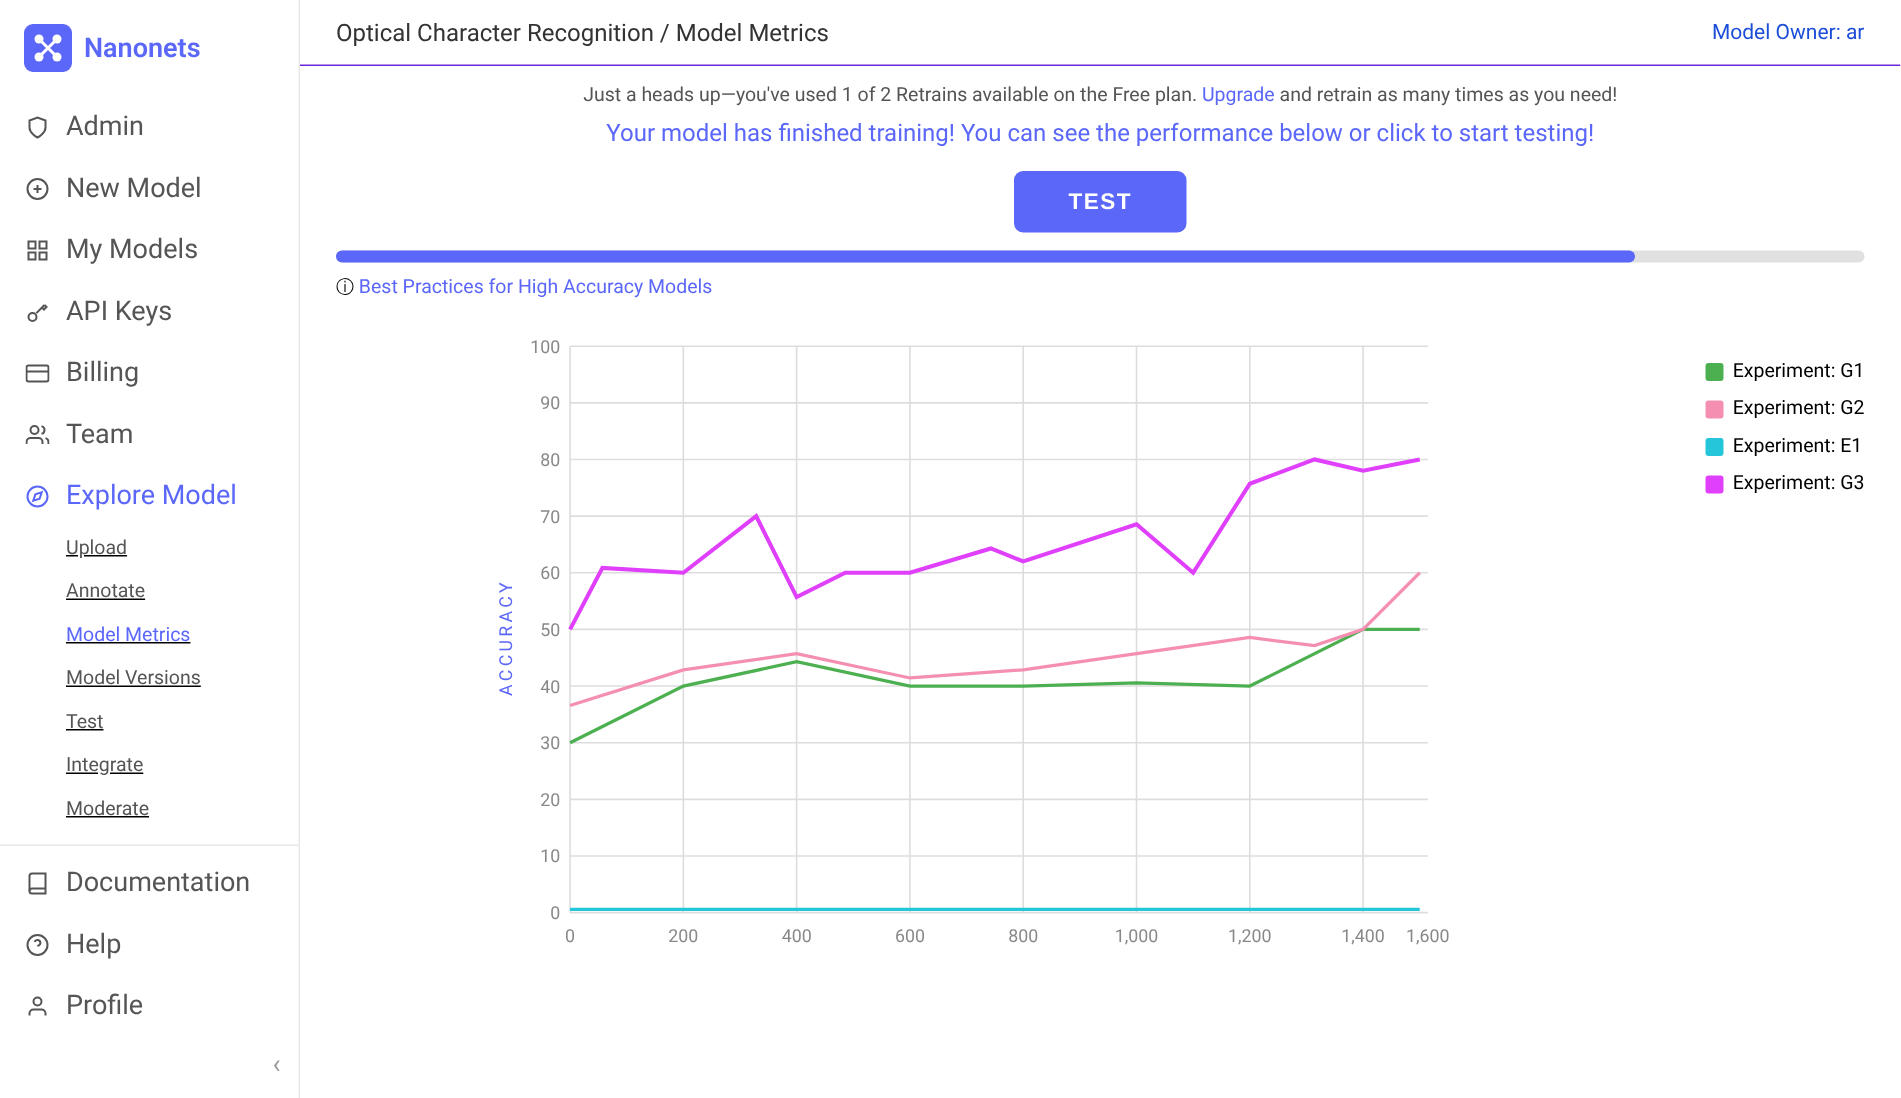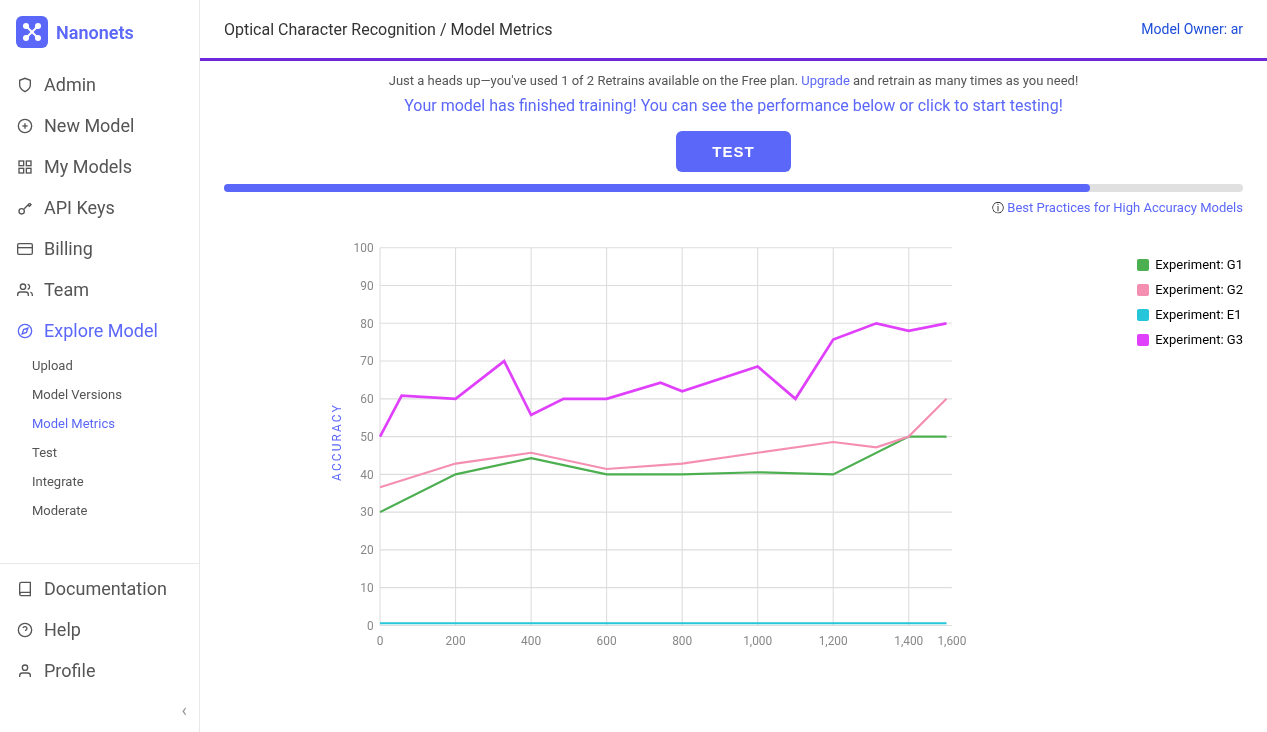--- a/index.html
+++ b/index.html
@@ -50,21 +50,22 @@
     .nav-item .nav-icon {
       width: 18px;
       height: 18px;
       display: flex;
       align-items: center;
       justify-content: center;
       font-size: 16px;
       color: inherit;
     }
     .sub-nav {
-      padding-left: 24px;
+      padding-left: 36px;
+      text-decoration: underline;
     }
     .sub-nav-item {
       display: block;
       padding: 7px 8px;
       font-size: 13px;
       color: #555;
       cursor: pointer;
       text-decoration: none;
     }
     .sub-nav-item.active { color: #5b67f8; }
@@ -86,22 +87,22 @@
       flex: 1;
       display: flex;
       flex-direction: column;
       overflow: hidden;
     }
     .topbar {
       display: flex;
       align-items: center;
       justify-content: space-between;
       padding: 0 24px;
-      height: 61px;
-      border-bottom: 3px solid #6d28d9;
+      height: 44px;
+      border-bottom: 1px solid #6d28d9;
     }
     .breadcrumb {
       font-size: 16px;
       color: #333;
     }
     .model-owner {
       font-size: 14px;
       color: #1d4ed8;
     }
 
@@ -161,21 +162,20 @@
     }
     .progress-bar-fill {
       background: #5b67f8;
       border-radius: 4px;
       height: 8px;
       width: 85%;
     }
     .best-practices {
       padding: 4px 24px 8px;
       font-size: 13px;
-      text-align: right;
     }
     .best-practices a {
       color: #5b67f8;
       text-decoration: none;
     }
 
     
     .chart-section {
       display: flex;
       padding: 0 24px 0 0;
@@ -333,22 +333,23 @@
         <svg width="16" height="16" viewBox="0 0 24 24" fill="none" stroke="currentColor" stroke-width="2">
             <circle cx="12" cy="12" r="10"></circle>
             <polygon points="16.24 7.76 14.12 14.12 7.76 16.24 9.88 9.88 16.24 7.76"></polygon>
           </svg>
       </span>
       <span>Explore Model</span>
     </div>
 
     <div class="sub-nav">
       <div class="sub-nav-item">Upload</div>
+      <div class="sub-nav-item">Annotate</div>
+      <div class="sub-nav-item active">Model Metrics</div>
       <div class="sub-nav-item">Model Versions</div>
-      <div class="sub-nav-item active">Model Metrics</div>
       <div class="sub-nav-item">Test</div>
       <div class="sub-nav-item">Integrate</div>
       <div class="sub-nav-item">Moderate</div>
     </div>
   </div>
 
   <div class="sidebar-bottom">
     <div class="nav-item">
       <span class="nav-icon">
         <svg width="16" height="16" viewBox="0 0 24 24" fill="none" stroke="currentColor" stroke-width="2">

